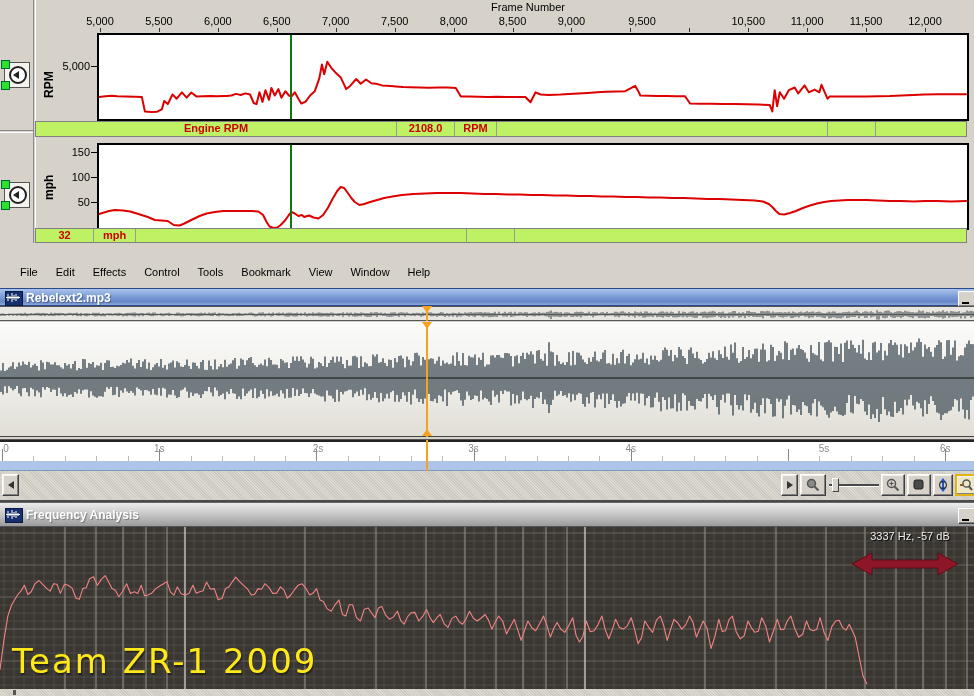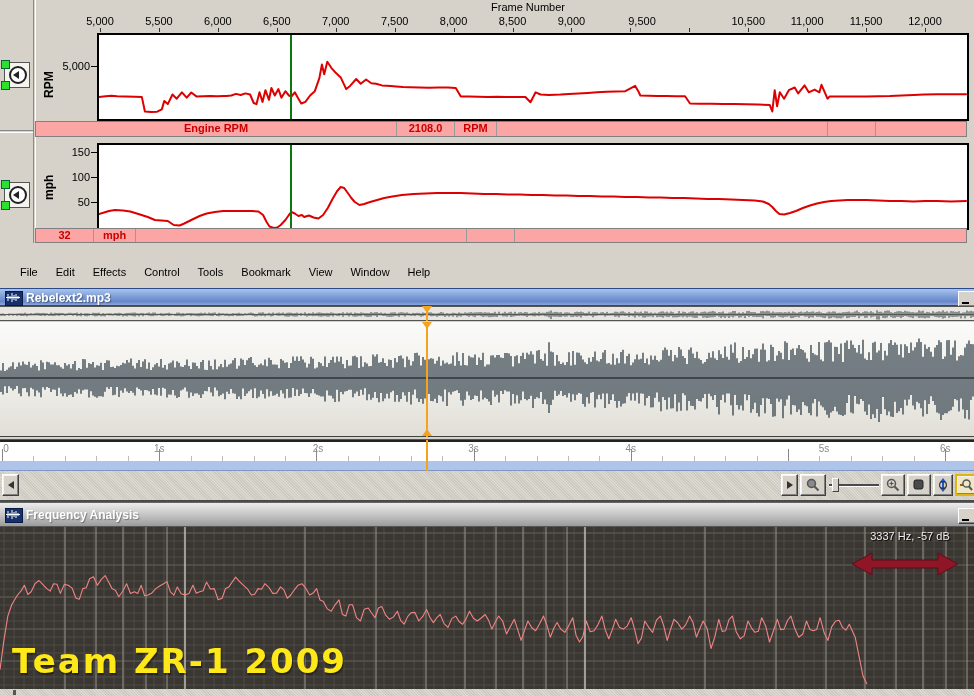--- a/index.html
+++ b/index.html
@@ -12,21 +12,21 @@
   .ftick{position:absolute;top:15px;transform:translateX(-50%);font-size:11px;color:#000;white-space:nowrap;}
   .ftickmark{position:absolute;top:28px;width:1px;height:4px;background:#333;}
   .plot{position:absolute;left:97px;width:872px;background:#fff;border:2px solid #000;box-sizing:border-box;}
   .plot svg{display:block;}
   .gcursor{position:absolute;width:2px;}
   .ylab{position:absolute;left:36px;width:54px;text-align:right;font-size:11px;color:#000;}
   .ydash{position:absolute;left:91px;width:6px;height:1px;background:#000;}
   .vlabel{position:absolute;font-size:12px;font-weight:bold;color:#000;transform:rotate(-90deg);transform-origin:left top;white-space:nowrap;}
   .statusbar{position:absolute;left:35px;width:932px;display:flex;background:#fff;border:1px solid #808080;box-sizing:border-box;}
   .statusbar .cell{border-right:1px solid #9a9a9a;font-size:11px;font-weight:bold;text-align:center;
-                   line-height:13px;overflow:hidden;white-space:nowrap;background:#fca5a5;}
+                   line-height:13px;overflow:hidden;white-space:nowrap;background:#bef264;}
   .cell.tname{color:#cc0000;}
   .cell.tval{color:#cc0000;}
   .cell.tunit{color:#cc0000;}
   .cell.sel{outline:1px dotted #2a8a7a;outline-offset:-2px;}
   .groove-v{position:absolute;border-left:1px solid #8a8a8a;border-right:1px solid #ffffff;width:1px;}
   .groove-h{position:absolute;border-top:1px solid #8a8a8a;border-bottom:1px solid #ffffff;height:1px;}
   .gaugebtn{position:absolute;left:4px;width:24px;height:24px;background:#f4f3ee;border:1px solid #555;}
   .gaugebtn .dial{position:absolute;left:4px;top:3px;width:14px;height:14px;border:2px solid #222;border-radius:50%;background:#fff;}
   .gaugebtn .arr{position:absolute;left:8px;top:8px;width:0;height:0;border-top:4px solid transparent;border-bottom:4px solid transparent;border-right:6px solid #222;}
   .gaugebtn .h1,.gaugebtn .h2{position:absolute;left:-4px;width:7px;height:7px;background:#2ee02e;border:1px solid #063;}
@@ -67,21 +67,21 @@
   .hslider .thumb{position:absolute;left:3px;top:4px;width:7px;height:14px;background:#d6d2c9;border:1px solid;border-color:#fff #404040 #404040 #fff;box-sizing:border-box;}
   
   .ocur{position:absolute;width:2px;background:#f5a21f;}
   .otri-d{position:absolute;width:0;height:0;border-left:5px solid transparent;border-right:5px solid transparent;border-top:7px solid #f5a21f;}
   .otri-u{position:absolute;width:0;height:0;border-left:5px solid transparent;border-right:5px solid transparent;border-bottom:7px solid #f5a21f;}
   
   .fqsep{position:absolute;left:0;top:500px;width:974px;height:2px;background:#4a4a4a;}
   .spectrum{position:absolute;left:0;top:527px;width:974px;height:162px;background:#3a3733;}
   .fq-ann{position:absolute;left:838px;top:530px;width:144px;text-align:center;font-size:11px;color:#eeeeee;text-shadow:1px 1px 1px #000;}
   .fq-arrow{position:absolute;left:852px;top:551px;}
-  .watermark{position:absolute;left:12px;top:641px;font-family:"DejaVu Sans",sans-serif;font-weight:bold;
+  .watermark{position:absolute;left:12px;top:641px;font-family:"DejaVu Sans",sans-serif;font-weight:normal;
              font-size:34px;letter-spacing:2px;color:#ffe817;text-shadow:1px 2px 1px rgba(0,0,0,.4);}
   .botstrip{position:absolute;left:0;top:689px;width:974px;height:7px;background:repeating-linear-gradient(45deg,#dcd9d1 0 1px,#ccc9c1 1px 2px);}
   .botthumb{position:absolute;left:13px;top:690px;width:3px;height:5px;background:#555;}
 </style>
 </head>
 <body>
 
 <div class="screen">
 
   <div class="dl">

